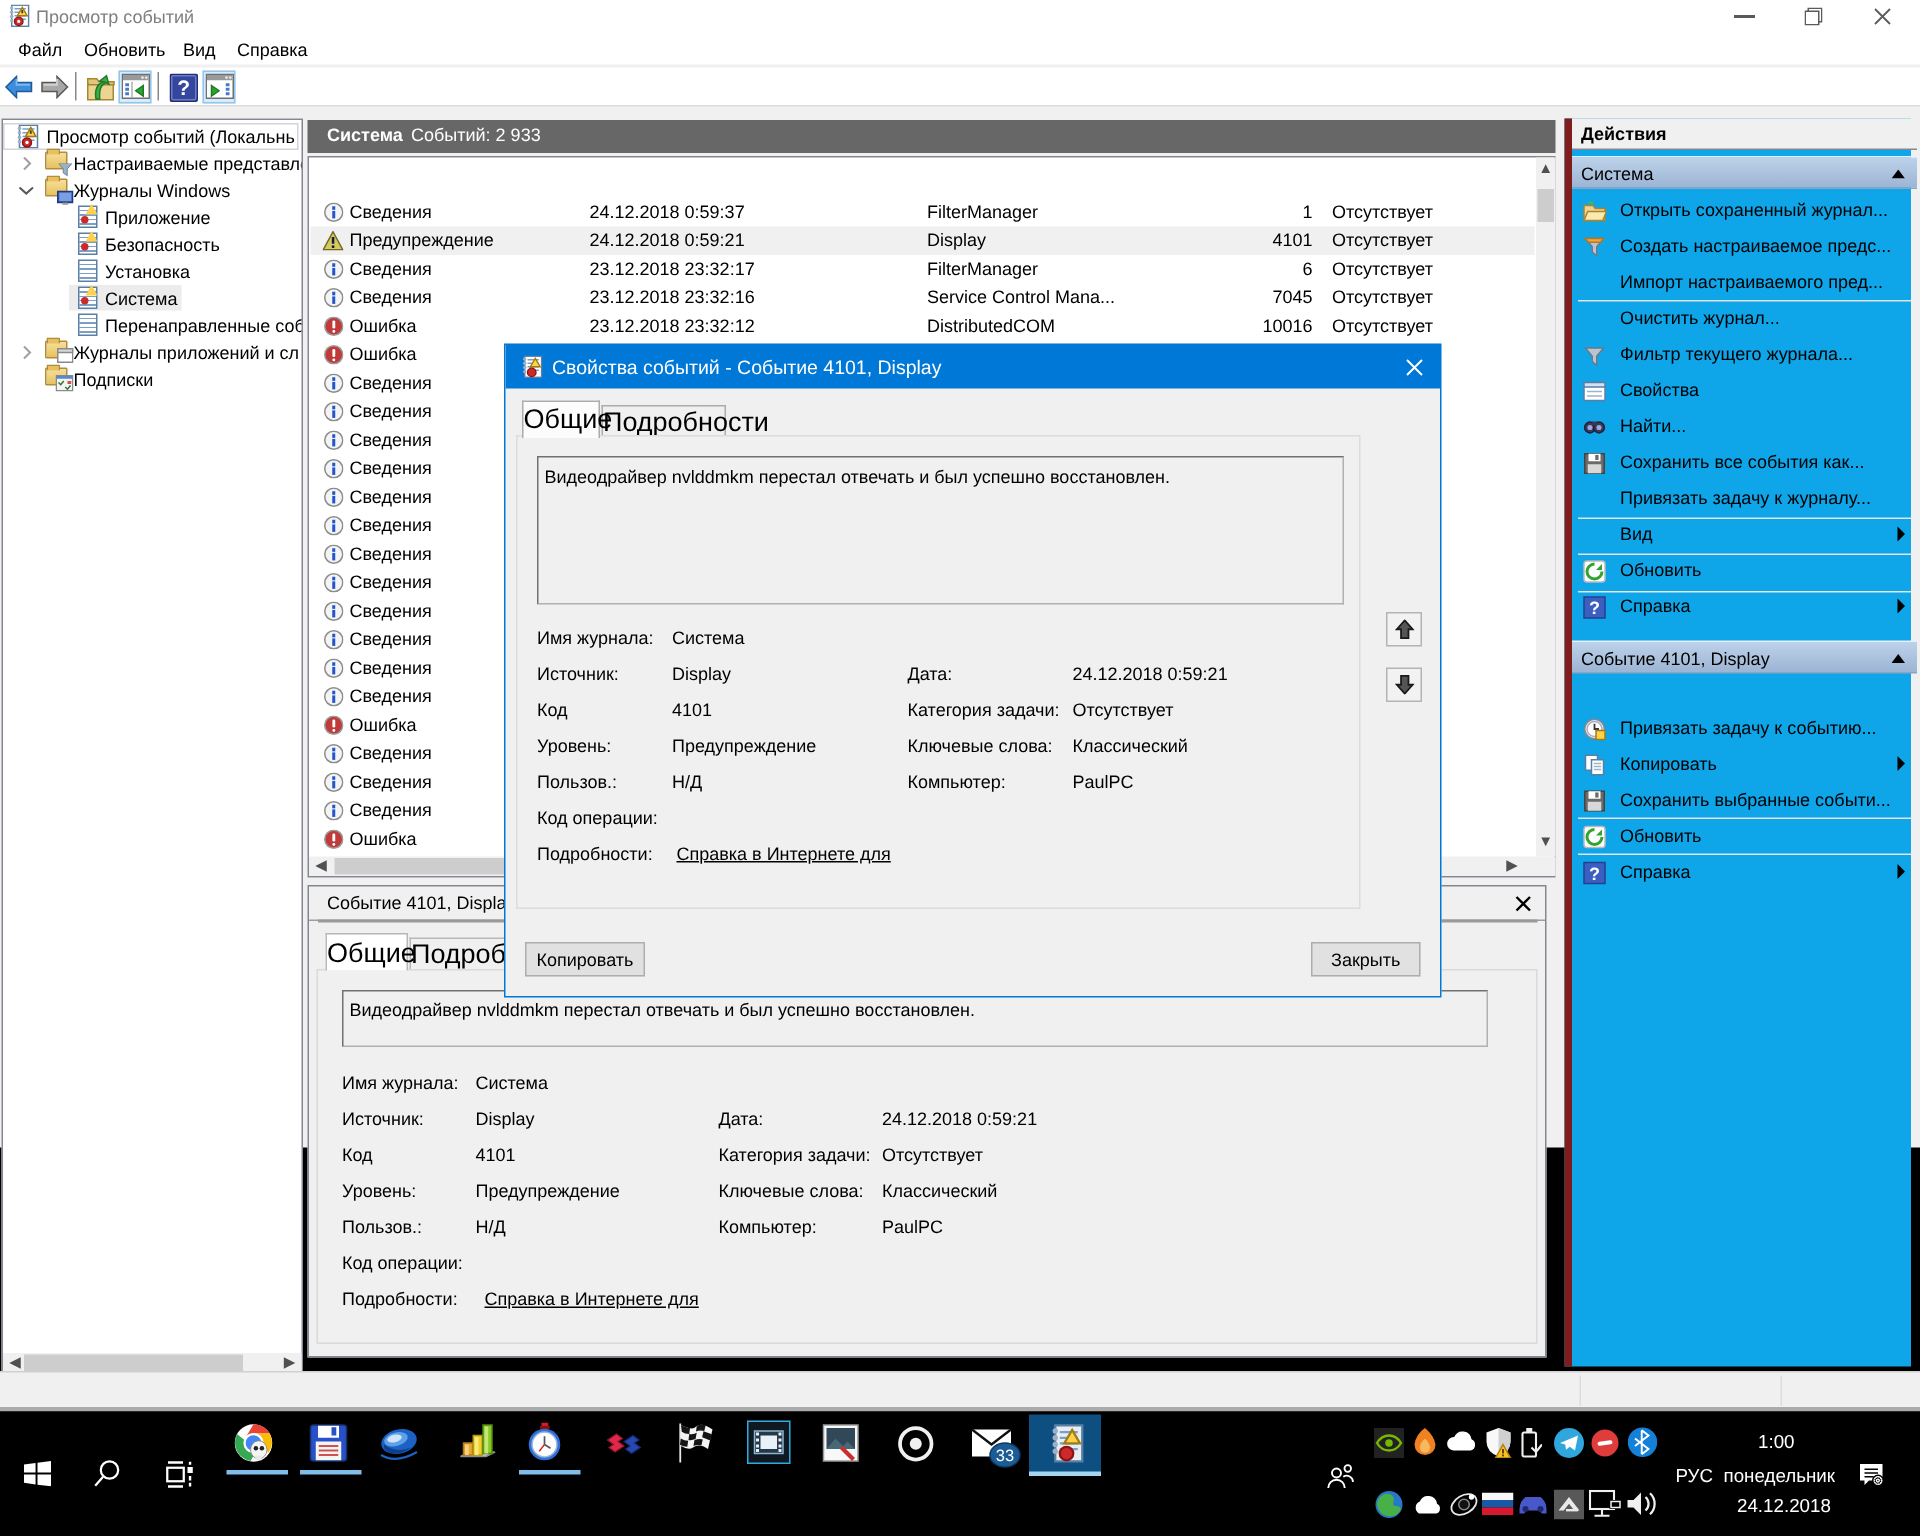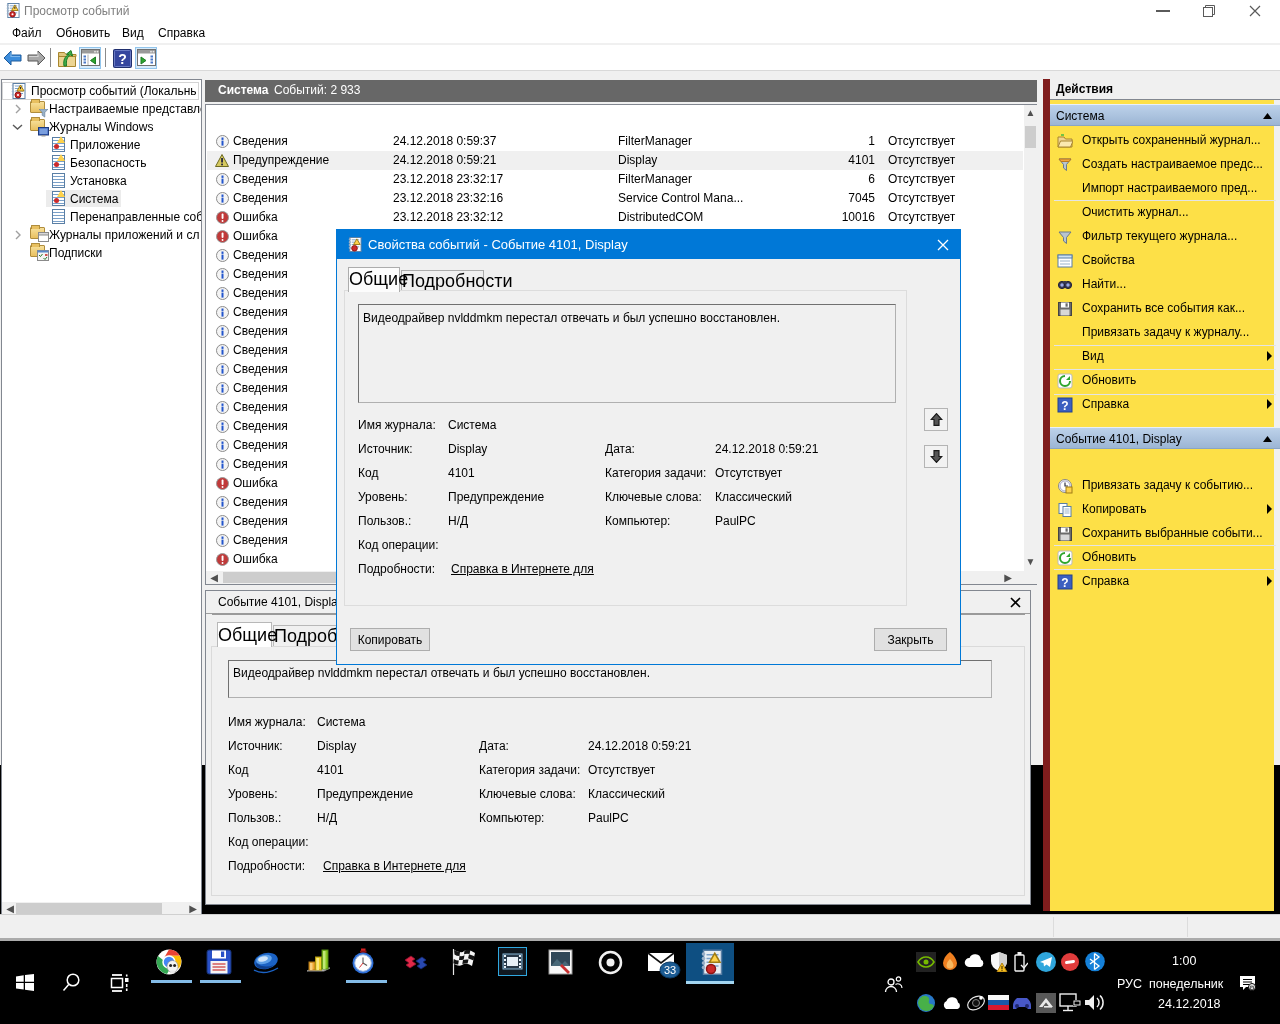--- a/index.html
+++ b/index.html
@@ -36,21 +36,21 @@
 .lrow { position:absolute; left:1px; width:816px; height:19px; line-height:19px; font-size:12px; white-space:nowrap; }
 .lrow.sel { background:#f0f0f0; }
 .cell { position:absolute; top:0; }
 
 .sb { background:#f0f0f0; }
 .sbthumb { background:#cdcdcd; }
 .sbarrow { color:#505050; font-size:10px; line-height:13px; text-align:center; }
 
 #pv { position:absolute; left:205px; top:590px; width:826px; height:315px; background:#f0f0f0; border:1px solid #828790; }
 
-#actions { position:absolute; left:1043px; top:79px; width:231px; height:832px; background:#fde047; border-left:7px solid #7f1d1d; }
+#actions { position:absolute; left:1043px; top:79px; width:231px; height:832px; background:#0ea5e9; border-left:5px solid #7f1d1d; }
 #acthdr { position:absolute; left:0px; top:0px; width:230px; height:21px; background:#f0f0f0; border-bottom:1px solid #828790; font-weight:bold; line-height:21px; }
 .secthdr { position:absolute; left:0; width:230px; height:22px; background:linear-gradient(#bdd2ea,#9cb5d4); border-top:1px solid #e8f0f8; border-bottom:1px solid #8aa5c4; line-height:22px; }
 .actitem { position:absolute; left:0; width:230px; height:23px; line-height:23px; font-size:12px; white-space:nowrap; overflow:hidden; }
 .actitem .txt { position:absolute; left:32px; top:0; }
 .aicon { position:absolute; left:7px; top:4px; width:16px; height:16px; }
 .aarrow { position:absolute; right:8px; top:6px; width:0; height:0; border-left:5px solid #000; border-top:5px solid transparent; border-bottom:5px solid transparent; }
 
 #statusbar { position:absolute; left:0; top:914px; width:1280px; height:24px; background:#f0f0f0; border-top:1px solid #d0d0d0; }
 
 #dlg { position:absolute; left:336px; top:229px; width:625px; height:436px; background:#f0f0f0; border:1px solid #0078d7; overflow:hidden; }

